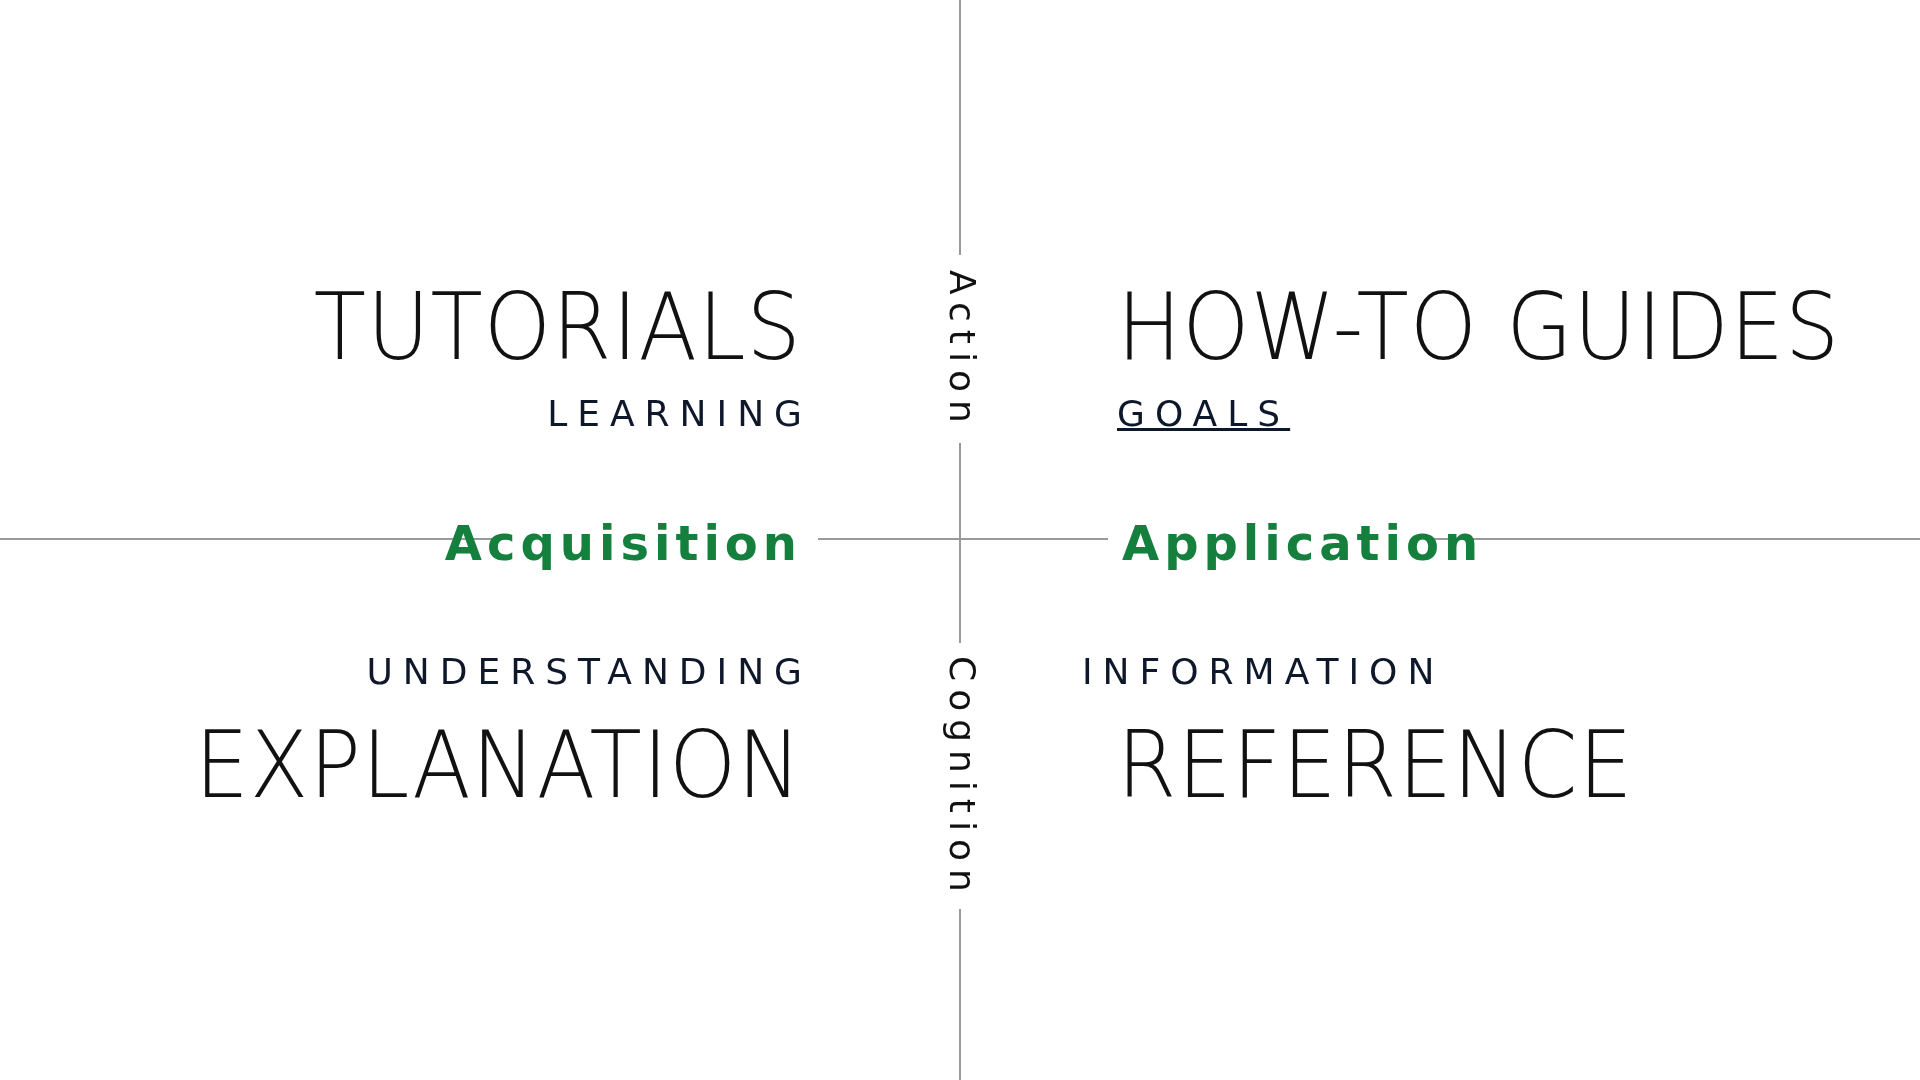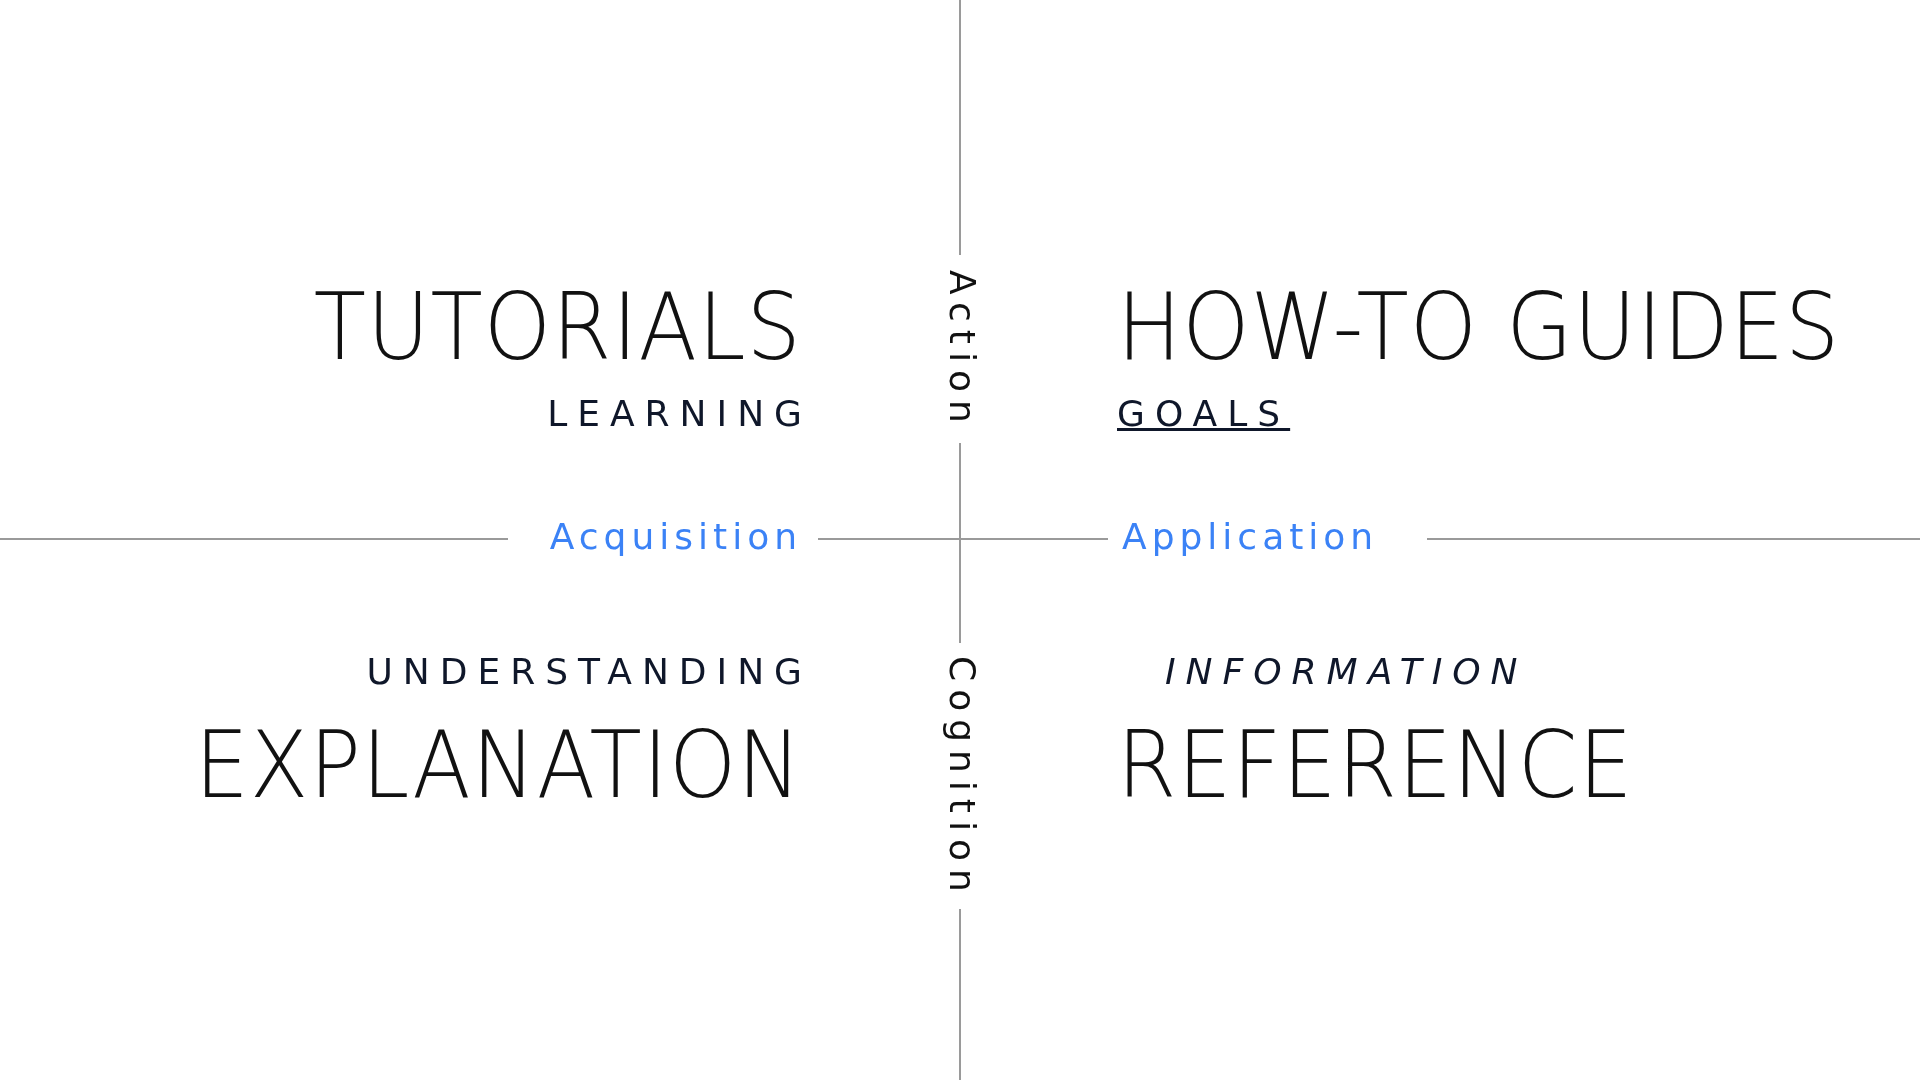--- a/index.html
+++ b/index.html
@@ -6,22 +6,22 @@
   body { width:1920px; height:1080px; position:relative; overflow:hidden;
          font-family: "DejaVu Sans", "Liberation Sans", sans-serif; color:#111; }
   .line { position:absolute; background:#9a9a9a; }
   .title { position:absolute; font-size:92px; font-weight:200; letter-spacing:1px;
            line-height:1; white-space:nowrap; transform:scaleX(0.93); }
   .title.right { transform-origin:right center; text-align:right; }
   .title.left { transform-origin:left center; }
   .sub { position:absolute; font-size:36px; letter-spacing:10px; line-height:1;
          white-space:nowrap; color:#0f172a; }
   .sub.right { text-align:right; margin-right:-10px; }
-  .axis { position:absolute; font-size:36px; letter-spacing:5px; line-height:1;
-          white-space:nowrap; color:#3b82f6; }
+  .axis { position:absolute; font-size:48px; letter-spacing:5px; line-height:1;
+          white-space:nowrap; color:#15803d;font-weight:bold; }
   .vaxis { position:absolute; font-size:36px; letter-spacing:8px; line-height:1;
            white-space:nowrap; transform-origin:0 0; transform:rotate(90deg); }
 </style>
 </head>
 <body>
 
 <div class="line" style="left:959px;top:0;width:2px;height:255px;"></div>
 <div class="line" style="left:959px;top:443px;width:2px;height:200px;"></div>
 <div class="line" style="left:959px;top:909px;width:2px;height:171px;"></div>
 
@@ -36,14 +36,14 @@
 
 <div class="title right" style="right:1118px;top:282px;">TUTORIALS</div>
 <div class="sub right" style="right:1118px;top:396px;">LEARNING</div>
 
 <div class="title left" style="left:1117px;top:282px;">HOW-TO GUIDES</div>
 <div class="sub" style="left:1117px;top:396px;text-decoration:underline;">GOALS</div>
 
 <div class="sub right" style="right:1118px;top:654px;">UNDERSTANDING</div>
 <div class="title right" style="right:1118px;top:720px;">EXPLANATION</div>
 
-<div class="sub" style="left:1165px;top:654px;font-style:italic;">INFORMATION</div>
+<div class="sub" style="left:1082px;top:654px;">INFORMATION</div>
 <div class="title left" style="left:1117px;top:720px;">REFERENCE</div>
 
 </body></html>

